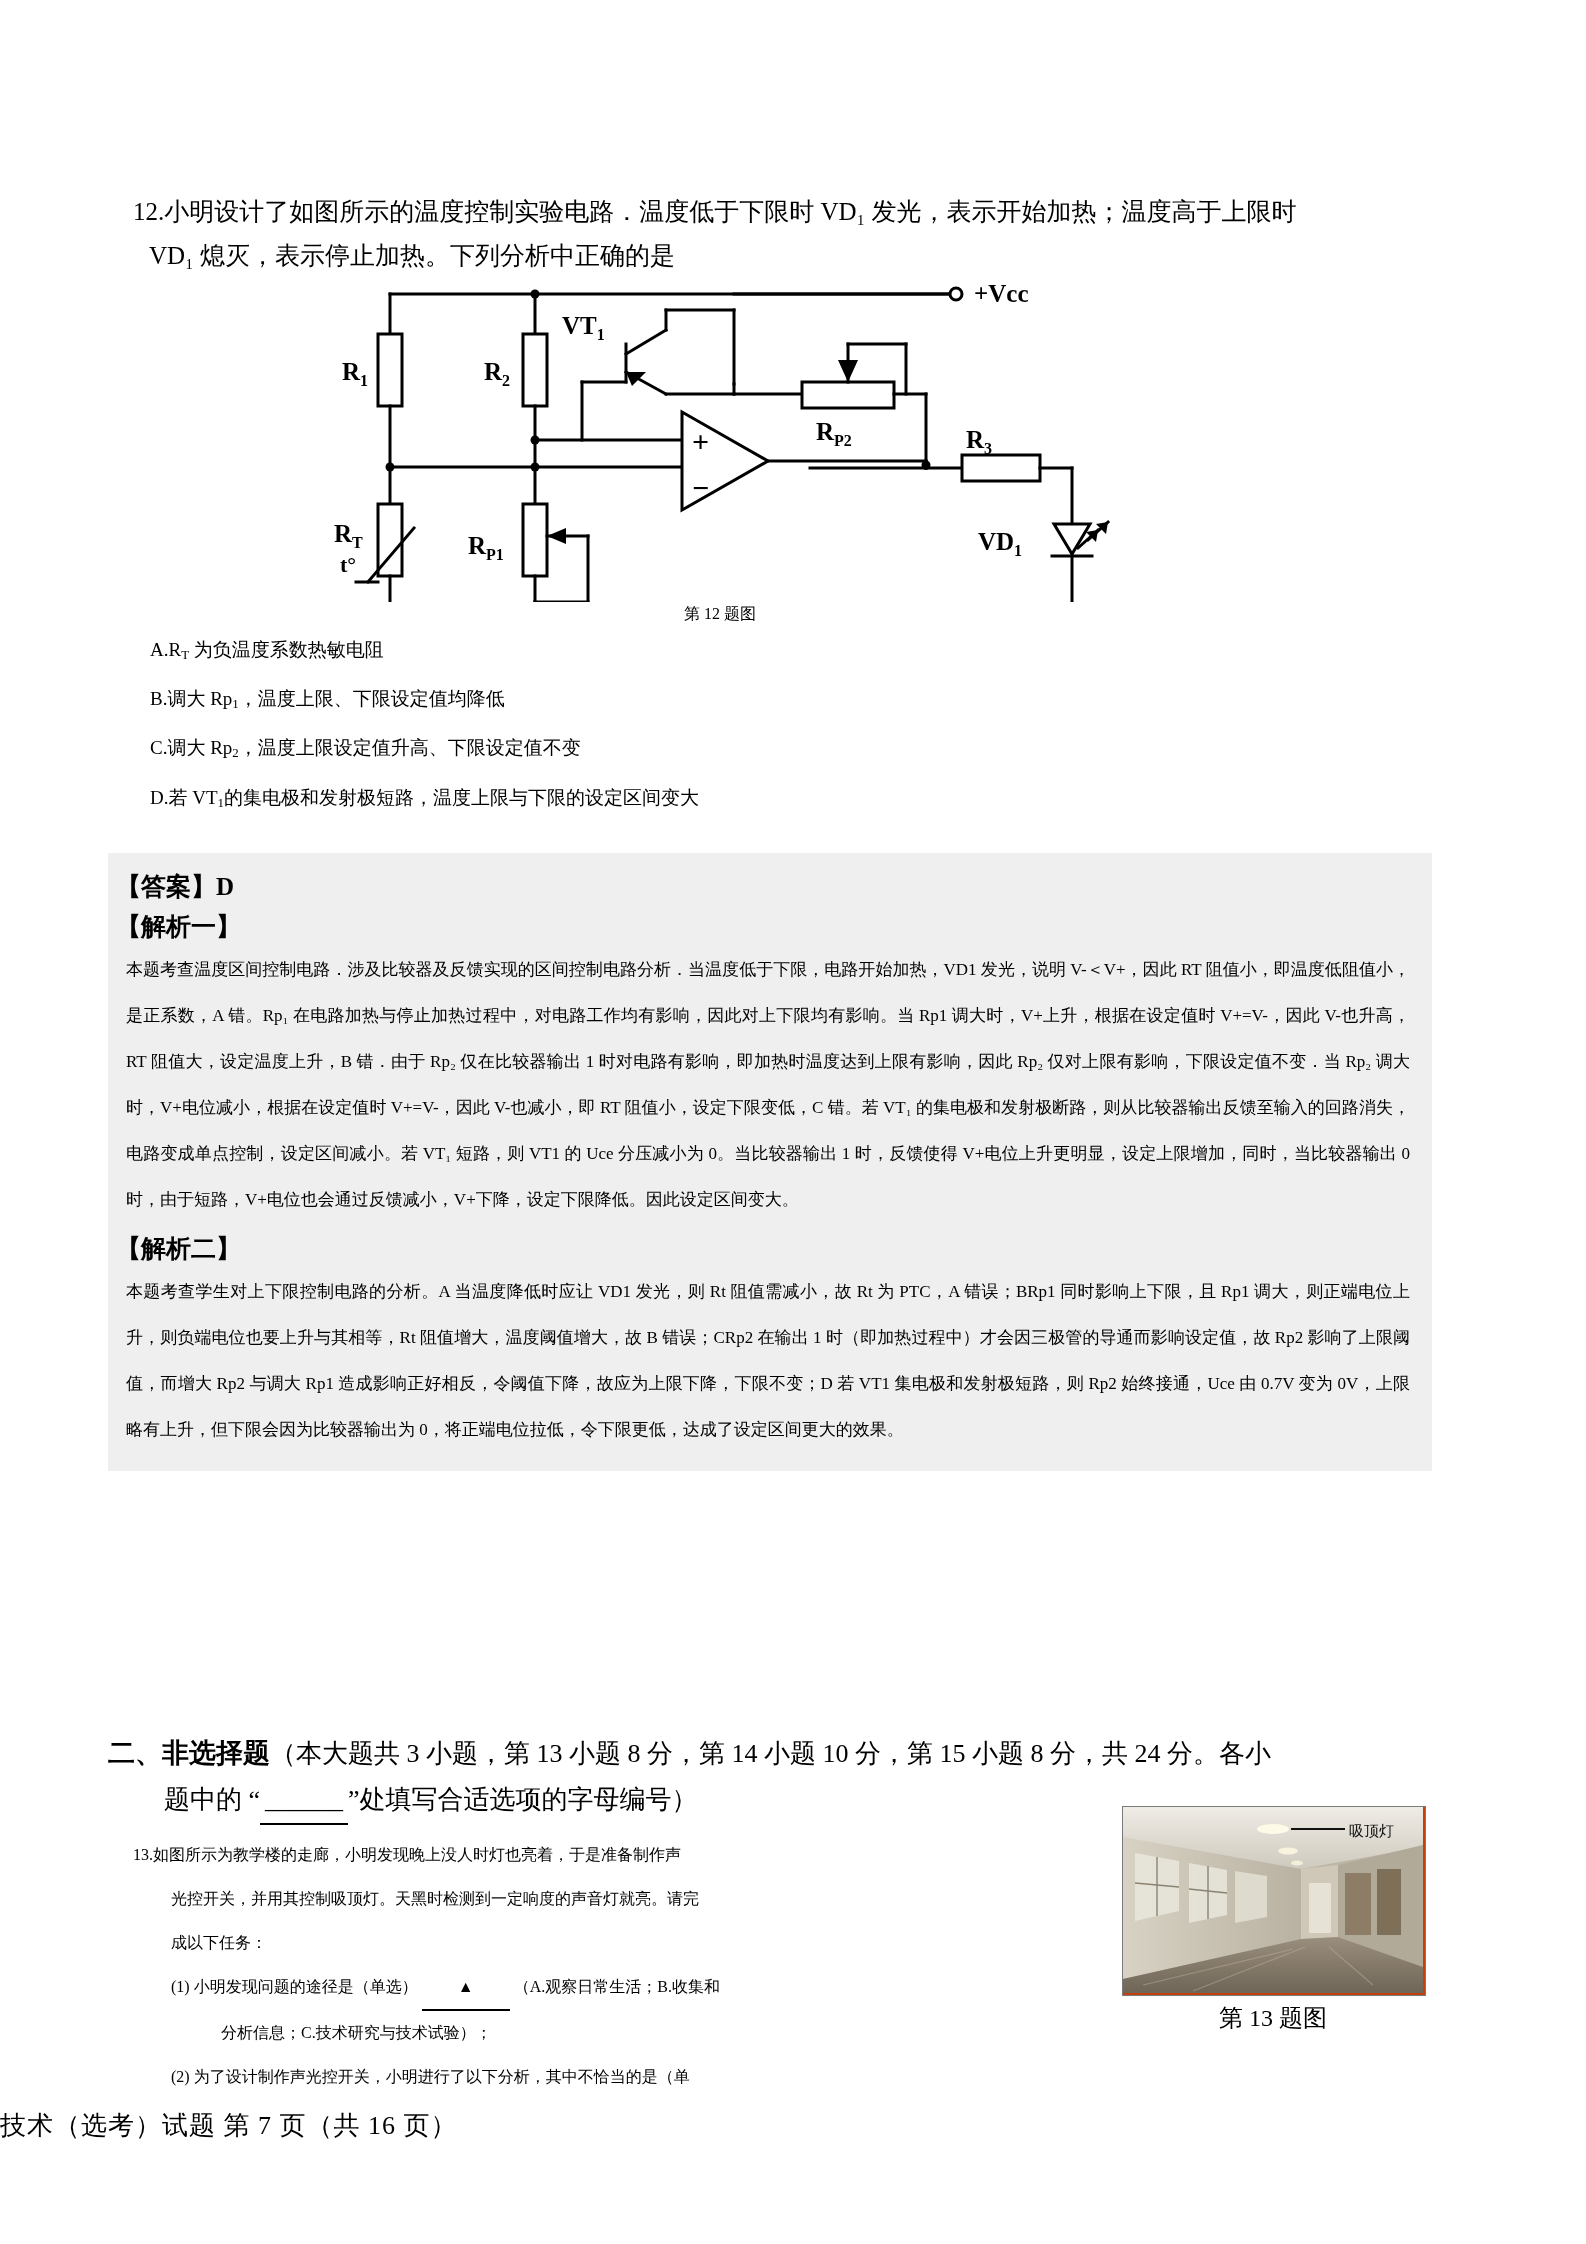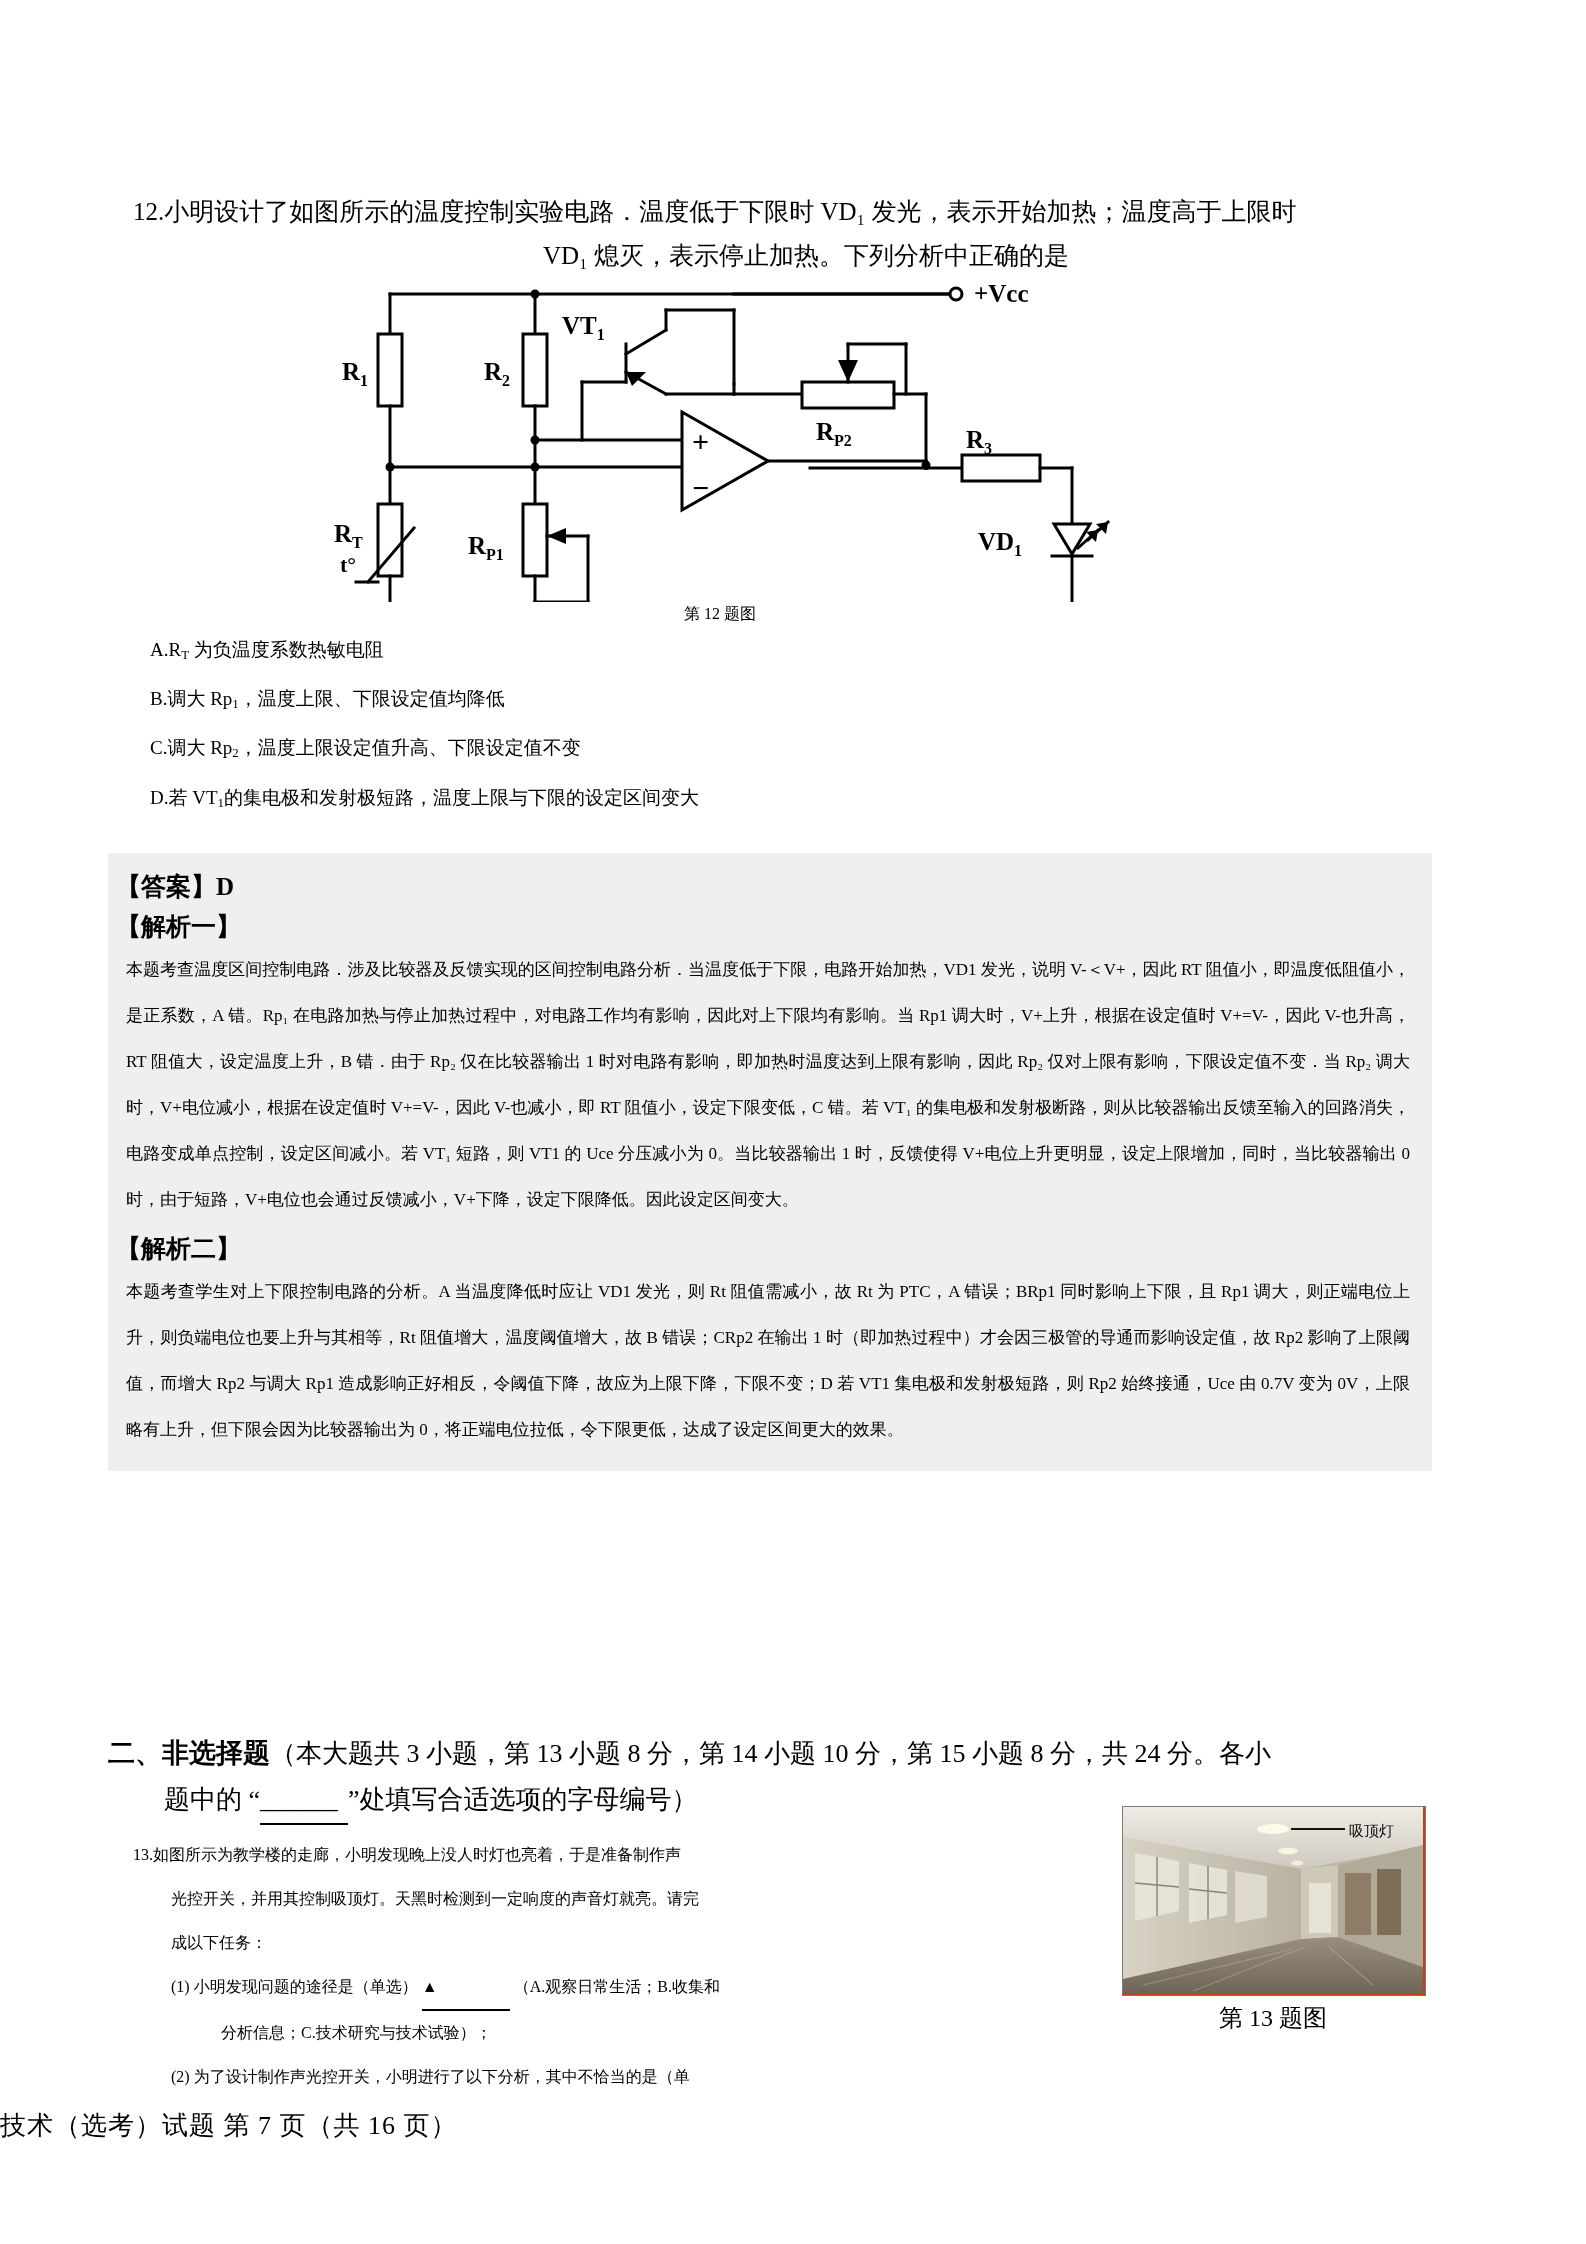--- a/index.html
+++ b/index.html
@@ -9,21 +9,21 @@
     color:#000;
   }
   .page{position:relative;width:1586px;height:2244px;overflow:hidden;}
 
   
   .q-block{position:absolute;font-size:25px;line-height:44px;}
   sub{font-size:0.68em;vertical-align:-0.25em;}
 
   
   #q12-stem{left:133px;top:190px;width:1330px;}
-  #q12-stem .l2{margin-left:16px;text-align:center;}
+  #q12-stem .l2{margin-left:16px;}
 
   
   #circuit-wrap{position:absolute;left:330px;top:272px;width:780px;height:345px;}
   #circuit-caption{position:absolute;left:0;top:332px;width:780px;text-align:center;
      font-size:16px;}
 
   
   #q12-options{left:150px;top:628px;width:1300px;font-size:19px;line-height:44px;}
 
   
@@ -38,21 +38,21 @@
   
   #sec2{position:absolute;left:108px;top:1730px;width:1360px;font-size:26px;line-height:46px;}
   #sec2 .num{font-weight:bold;font-size:27px;}
   #sec2 .l2{margin-left:56px;}
 
   
   #q13{position:absolute;left:133px;top:1833px;width:1000px;font-size:16px;line-height:44px;}
   #q13 .l2{margin-left:38px;}
   #q13 .sub{margin-left:38px;}
   #q13 .sub2{margin-left:88px;}
-  .blank-tri{display:inline-block;min-width:88px;
+  .blank-tri{display:inline-block;min-width:88px;text-align:center;
      border-bottom:2px solid #000;}
 
   
   #photo{position:absolute;left:1122px;top:1806px;width:302px;height:188px;
      border:1px solid #7a7a7a;overflow:hidden;background:#c2410c;}
   #photo-caption{position:absolute;left:1122px;top:2002px;width:302px;text-align:center;
      font-size:24px;}
 
   
   #footer{position:absolute;left:0;top:2108px;width:1586px;text-align:left;

